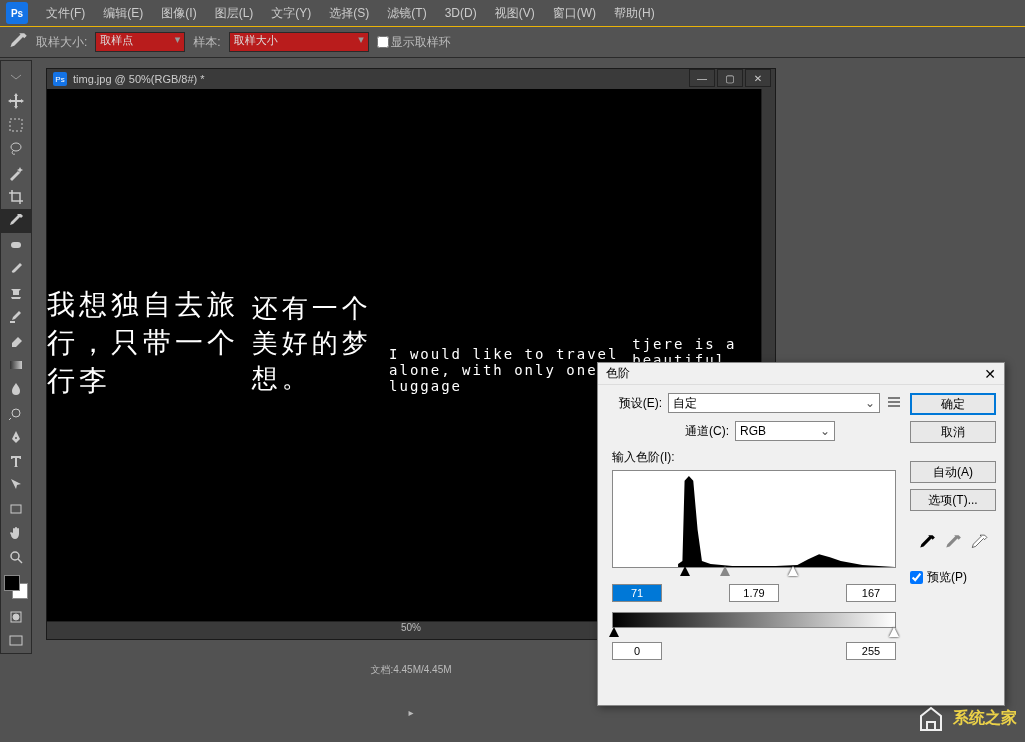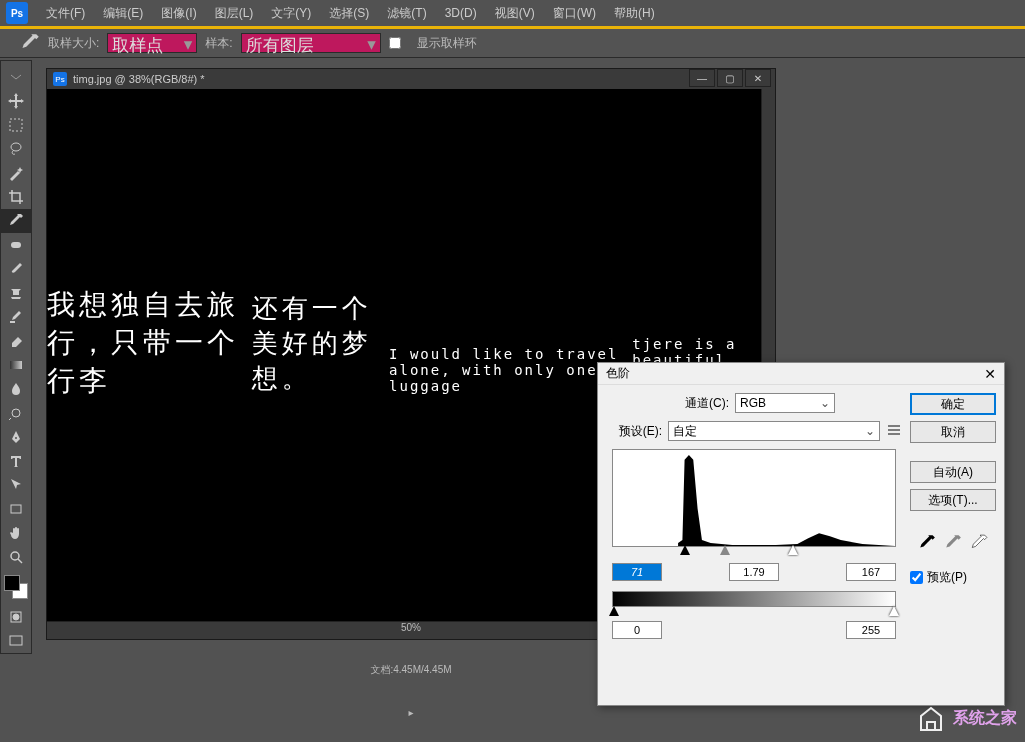--- a/index.html
+++ b/index.html
@@ -4,26 +4,26 @@
 <style>
 * { margin: 0; padding: 0; box-sizing: border-box; font-family: "Microsoft YaHei", sans-serif; }
 body { background: #525252; width: 1025px; height: 742px; overflow: hidden; position: relative; }
 
 
 .menubar { height: 26px; background: #525252; display: flex; align-items: center; padding: 0 6px; gap: 2px; }
 .ps-logo { width: 22px; height: 22px; background: #1473e6; border-radius: 3px; display: flex; align-items: center; justify-content: center; color: #fff; font-size: 10px; font-weight: bold; margin-right: 8px; }
 .menu-item { color: #ccc; font-size: 12px; padding: 4px 8px; cursor: pointer; }
 
 
-.options-bar { height: 32px; background: #535353; border-top: 3px solid #eab308; border-bottom: 1px solid #2a2a2a; display: flex; align-items: center; padding: 0 20px; gap: 8px; color: #bbb; font-size: 12px; }
+.options-bar { height: 32px; background: #535353; border-top: 1px solid #eab308; border-bottom: 1px solid #2a2a2a; display: flex; align-items: center; padding: 0 8px; gap: 8px; color: #bbb; font-size: 12px; }
 .opt-icon { width: 20px; height: 20px; display: flex; align-items: center; justify-content: center; }
 .opt-label { color: #bbb; }
-.opt-select { background: #be185d; border: 1px solid #2a2a2a; color: #ddd; height: 20px; padding: 0 18px 0 4px; font-size: 17px; position: relative; }
+.opt-select { background: #b91c1c; border: 1px solid #2a2a2a; color: #ddd; height: 20px; padding: 0 18px 0 4px; font-size: 11px; position: relative; }
 .opt-select::after { content: "▾"; position: absolute; right: 4px; color: #999; }
-.opt-chk { display: flex; align-items: center; gap: 16px; }
+.opt-chk { display: flex; align-items: center; gap: 2px; }
 .opt-chk input { width: 12px; height: 12px; }
 
 
 .tool-panel { position: absolute; left: 0; top: 60px; width: 32px; background: #535353; border: 1px solid #2a2a2a; display: flex; flex-direction: column; padding-top: 4px; }
 .tool-btn { width: 30px; height: 24px; display: flex; align-items: center; justify-content: center; color: #ccc; cursor: pointer; }
 .tool-btn.active { background: #2a2a2a; }
 .tool-btn svg { width: 16px; height: 16px; }
 .color-swatch { margin: 6px auto; position: relative; width: 24px; height: 24px; }
 .color-swatch .fg { width: 16px; height: 16px; background: #000; border: 1px solid #888; position: absolute; top: 0; left: 0; }
 .color-swatch .bg { width: 16px; height: 16px; background: #fff; border: 1px solid #888; position: absolute; bottom: 0; right: 0; }
@@ -61,29 +61,29 @@
 
 .section-label { margin: 6px 0 4px 6px; }
 .histogram-box { margin: 0 6px; border: 1px solid #888; background: #fff; height: 98px; position: relative; overflow: hidden; }
 .hist-svg { width: 100%; height: 100%; }
 .slider-track { margin: 0 6px; height: 12px; position: relative; }
 .tri { position: absolute; top: -2px; width: 0; height: 0; border-left: 5px solid transparent; border-right: 5px solid transparent; border-bottom: 10px solid #000; cursor: pointer; }
 .tri.mid { border-bottom-color: #888; }
 .tri.white { border-bottom-color: #fff; filter: drop-shadow(0 0 1px #000); }
 .level-inputs { display: flex; justify-content: space-between; margin: 4px 6px 10px 6px; }
 .lv-input { width: 50px; height: 18px; border: 1px solid #888; text-align: center; font-size: 11px; }
-.lv-input.sel-hl { background: #0078d7; color: #fff; font-style: italic; }
+.lv-input.sel-hl { background: #0078d7; color: #fff; }
 
 .output-gradient { margin: 0 6px; height: 16px; border: 1px solid #888; background: linear-gradient(to right, #000, #fff); position: relative; }
 .eyedroppers { display: flex; gap: 6px; justify-content: center; margin-bottom: 10px; }
 .eye-btn { width: 20px; height: 20px; border: 1px solid transparent; display: flex; align-items: center; justify-content: center; cursor: pointer; }
 .preview-chk { display: flex; align-items: center; gap: 4px; }
 
 
-.watermark { position: absolute; right: 8px; bottom: 8px; color: #f0abfc; font-size: 16px; font-weight: bold; display: flex; align-items: center; gap: 6px; opacity: 0.9; }
+.watermark { position: absolute; right: 8px; bottom: 8px; color: #fde047; font-size: 16px; font-weight: bold; display: flex; align-items: center; gap: 6px; opacity: 0.9; }
 </style>
 </head>
 <body>
 
 <div class="menubar">
   <div class="ps-logo">Ps</div>
   <div class="menu-item">文件(F)</div>
   <div class="menu-item">编辑(E)</div>
   <div class="menu-item">图像(I)</div>
   <div class="menu-item">图层(L)</div>
@@ -98,21 +98,21 @@
 
 <div class="options-bar">
   <span class="opt-icon">
     <svg viewBox="0 0 16 16" fill="#ccc">
         <path d="M13 1l2 2-2 2-1-1-7 7-3 1 1-3 7-7-1-1z"></path>
       </svg>
   </span>
   <span class="opt-label">取样大小:</span>
   <div class="opt-select" style="width:90px">取样点</div>
   <span class="opt-label">样本:</span>
-  <div class="opt-select" style="width:140px">所有图层</div>
+  <div class="opt-select" style="width:140px">取样大小</div>
   <label class="opt-chk">
     <input type="checkbox" style="">
     <span>显示取样环</span>
   </label>
 </div>
 
 <div class="tool-panel">
   <div class="tool-btn">
       <svg viewBox="0 0 16 16">
         <path d="M3 6l5 4 5-4" stroke="#999" fill="none"></path>
@@ -240,21 +240,21 @@
   <div class="tool-btn">
       <svg viewBox="0 0 16 16" fill="none" stroke="#ccc">
         <rect x="2" y="3" width="12" height="9"></rect>
       </svg>
     </div>
 </div>
 
 <div class="doc-window">
   <div class="doc-titlebar">
     <span class="ps-mini">Ps</span>
-    <span>timg.jpg @ 38%(RGB/8#) *</span>
+    <span>timg.jpg @ 50%(RGB/8#) *</span>
     <div class="win-controls">
       <div class="win-btn">—</div>
       <div class="win-btn">▢</div>
       <div class="win-btn">✕</div>
     </div>
   </div>
   <div class="canvas-area">
     <div class="canvas-text-cn">我想独自去旅行，只带一个行李</div>
     <div class="canvas-text-cn line2">还有一个美好的梦想。</div>
     <div class="canvas-text-en">I would like to travel alone, with only one luggage</div>
@@ -268,37 +268,38 @@
   </div>
 </div>
 
 <div class="levels-dialog">
   <div class="dlg-title">
     <span>色阶</span>
     <span class="dlg-close">✕</span>
   </div>
   <div class="dlg-body">
     <div class="dlg-main">
-      <div class="row" style="justify-content:center">
-        <label>通道(C):</label>
-        <div class="sel" style="flex:0 0 100px">
-            <span>RGB</span>
-          </div>
-      </div>
       <div class="row">
         <label>预设(E):</label>
         <div class="sel">
             <span>自定</span>
           </div>
         <span class="menu-icon">
           <svg viewBox="0 0 16 16" fill="#555">
               <path d="M2 3h12M2 7h12M2 11h12" stroke="#555" stroke-width="1.5"></path>
             </svg>
         </span>
       </div>
+      <div class="row" style="justify-content:center">
+        <label>通道(C):</label>
+        <div class="sel" style="flex:0 0 100px">
+            <span>RGB</span>
+          </div>
+      </div>
+      <div class="section-label">输入色阶(I):</div>
       <div class="histogram-box">
         <svg class="hist-svg" viewBox="0 0 260 98" preserveAspectRatio="none">
           <path fill="#000" d="M60 98 L60 95 L64 92 L66 10 L70 5 L74 10 L78 60 L82 92 L90 95 L110 97 L150 97 L170 96 L180 90 L190 85 L200 88 L210 92 L230 96 L260 98 Z"></path>
         </svg>
       </div>
       <div class="slider-track">
         <div class="tri" style="left:24%"></div>
         <div class="tri mid" style="left:38%"></div>
         <div class="tri white" style="left:62%"></div>
       </div>

